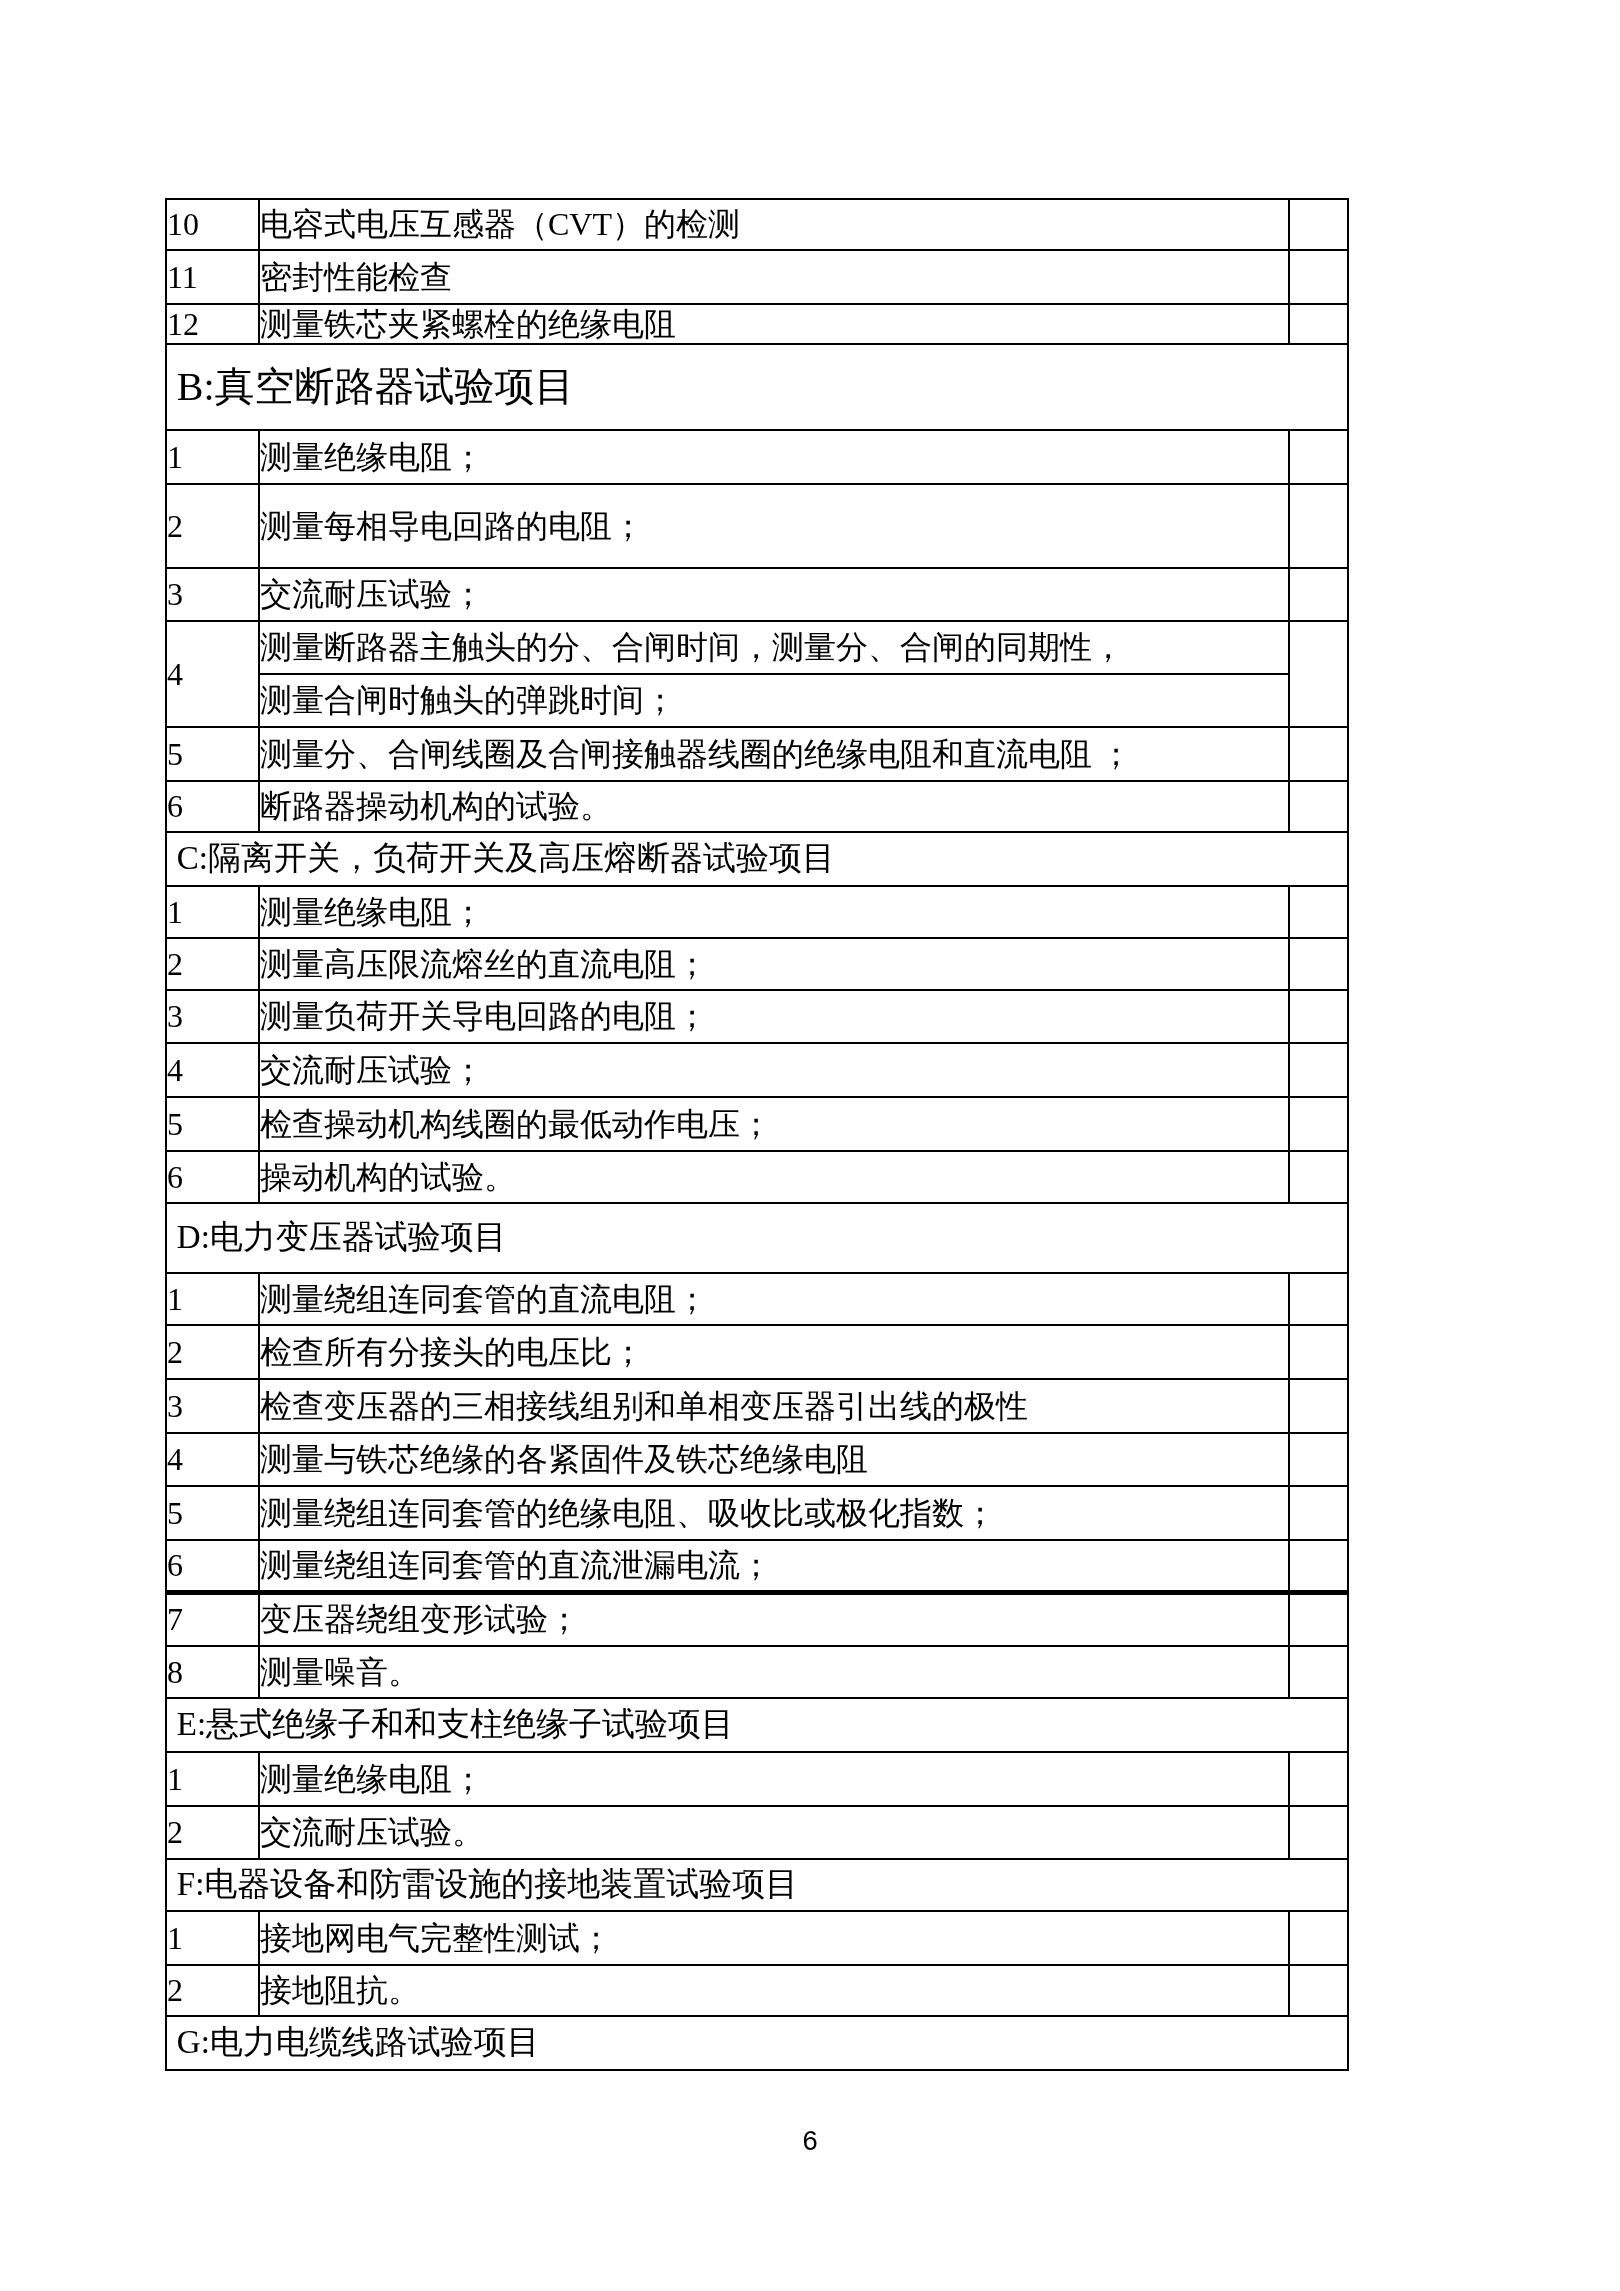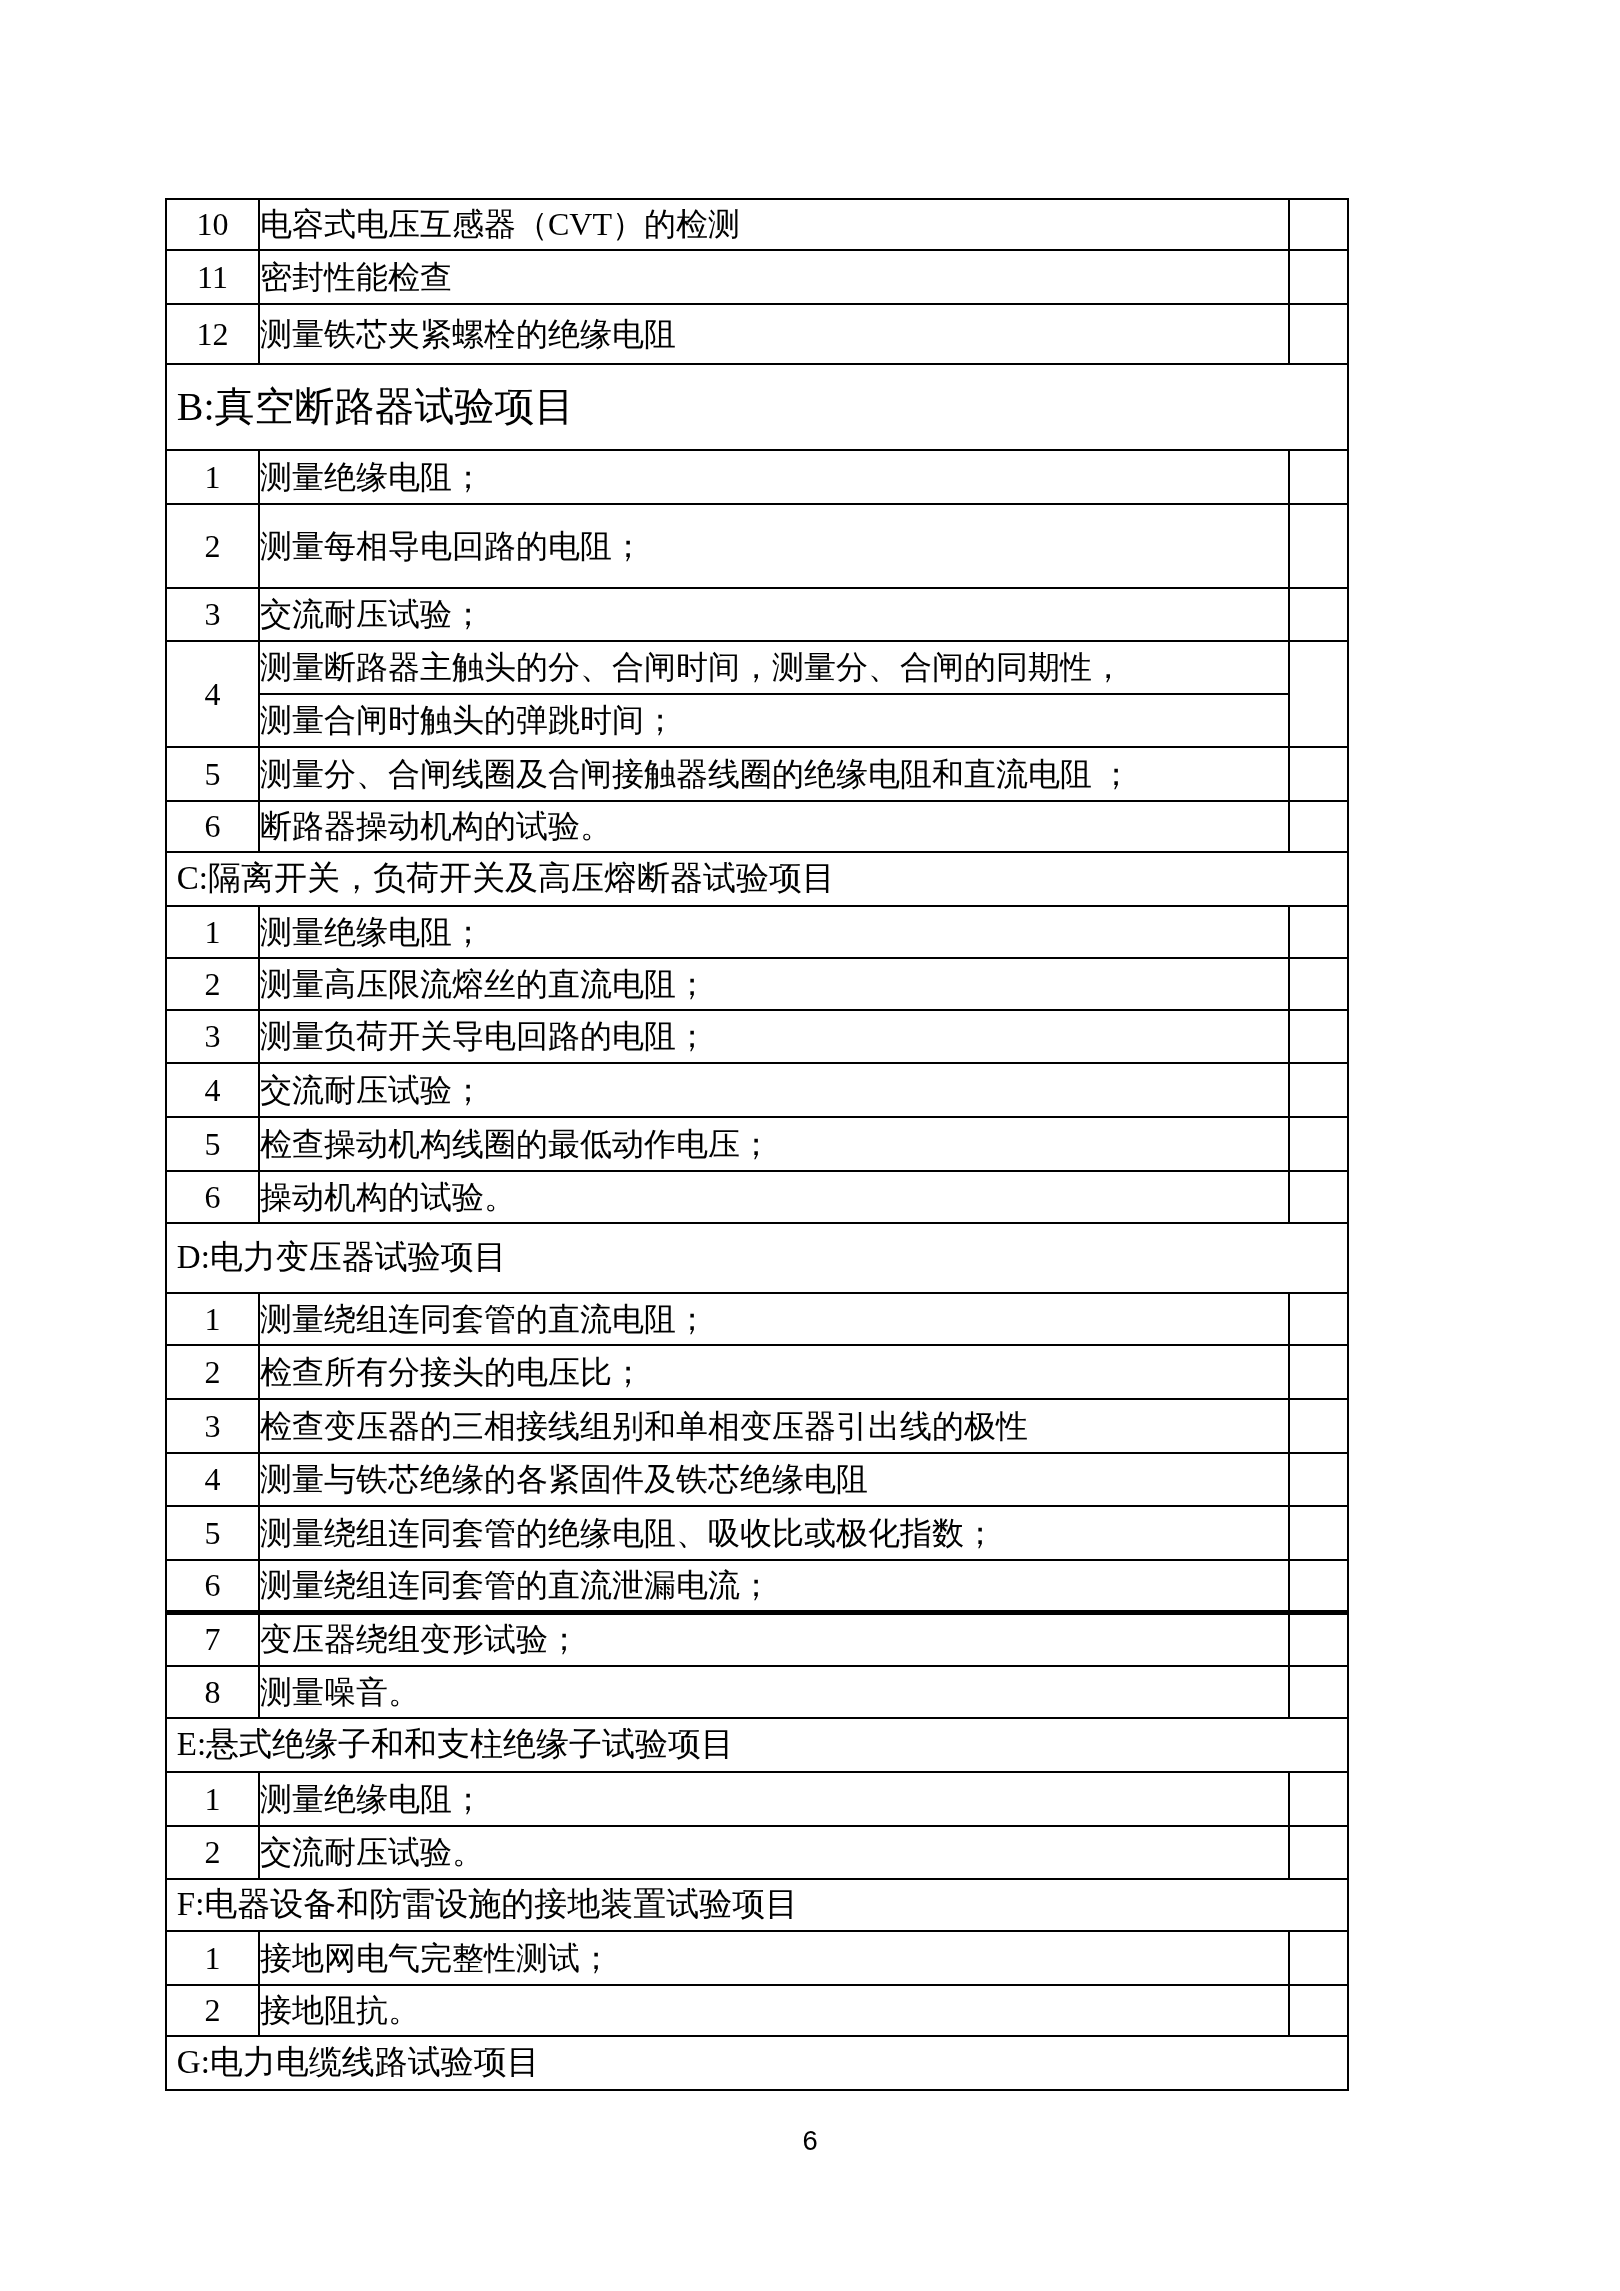--- a/index.html
+++ b/index.html
@@ -29,21 +29,20 @@
   table.doc-table td {
     border: 2px solid #000;
     padding: 0;
     vertical-align: middle;
     font-size: 32px;
     line-height: 1.15;
     overflow: hidden;
     white-space: nowrap;
   }
   td.num-cell {
-    text-align: center;
   }
   td.text-cell {
     padding-left: 15.7px;
   }
   td.status-cell {
     
   }
   tr.section-row td {
     padding-left: 9.8px;
     font-size: 33px;
@@ -79,21 +78,21 @@
         <tr class="table-row" style="height: 51px;">
           <td class="num-cell">10</td>
           <td class="text-cell">电容式电压互感器（CVT）的检测</td>
           <td class="status-cell"></td>
         </tr>
         <tr class="table-row" style="height: 54px;">
           <td class="num-cell">11</td>
           <td class="text-cell">密封性能检查</td>
           <td class="status-cell"></td>
         </tr>
-        <tr class="table-row" style="height: 60px; font-family: Liberation Serif, serif;">
+        <tr class="table-row" style="height: 40px; font-family: Liberation Serif, serif;">
           <td class="num-cell">12</td>
           <td class="text-cell">测量铁芯夹紧螺栓的绝缘电阻</td>
           <td class="status-cell"></td>
         </tr>
         <tr class="section-row section-tall" style="height: 86px;">
           <td colspan="3">B:真空断路器试验项目</td>
         </tr>
         <tr class="table-row" style="height: 54px;">
           <td class="num-cell">1</td>
           <td class="text-cell">测量绝缘电阻；</td>

